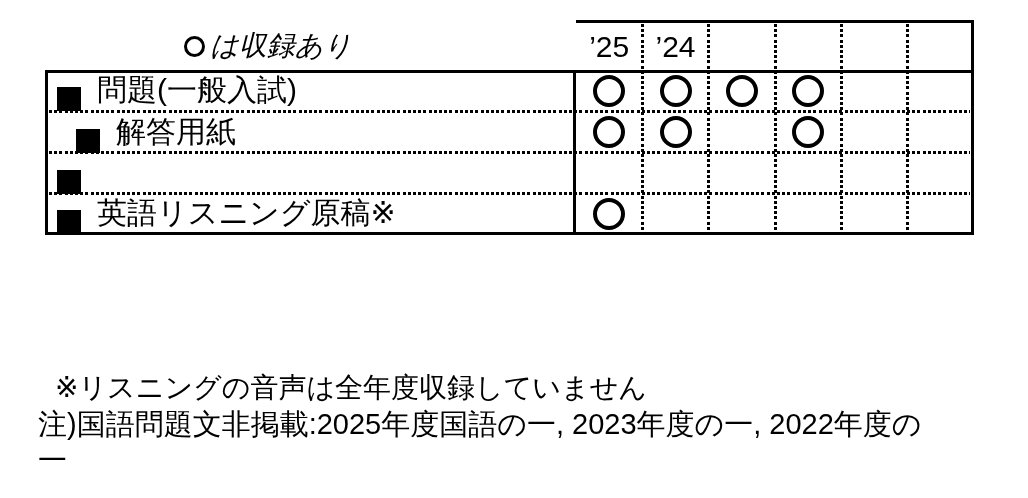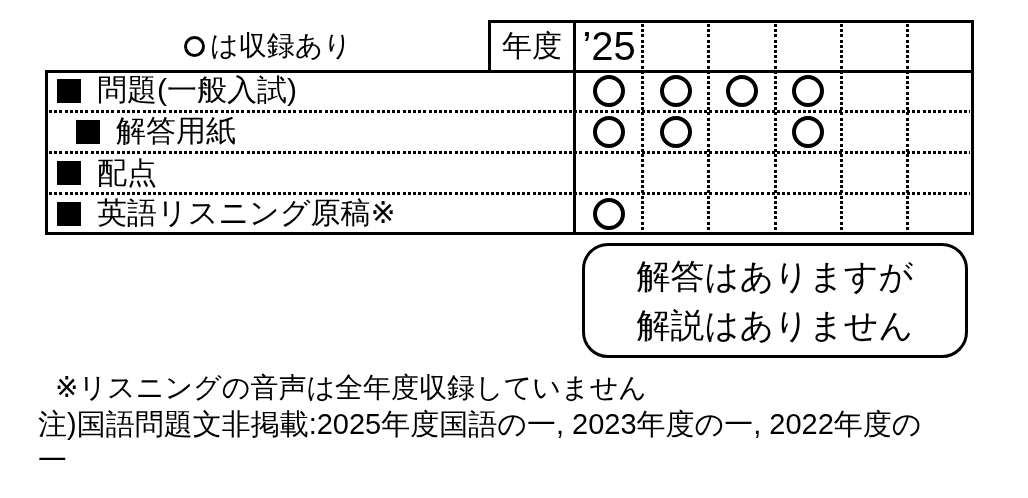--- a/index.html
+++ b/index.html
@@ -6,42 +6,42 @@
   #canvas {
     position:relative; width:1028px; height:498px; background:#ffffff;
     font-family:"Liberation Sans","DejaVu Sans",sans-serif; color:#000;
     overflow:hidden;
   }
   
   .legend { position:absolute; left:184px; top:28px; height:36px;
             display:flex; align-items:center; gap:5px; }
   .legend-circle { width:21px; height:21px; border:3.5px solid #000;
                    border-radius:50%; box-sizing:border-box; flex:0 0 auto; }
-  .legend-text { font-size:28px; line-height:36px; white-space:nowrap; }
+  .legend-text { font-size:28px; line-height:36px; white-space:nowrap;font-style:italic; }
 
   
   .ytable { position:absolute; left:45px; top:20px; width:929px; height:215px; }
   .hdr-year-box { position:absolute; left:443px; top:0; width:88px; height:50px;
                   border-top:3.5px solid #000; border-left:3.5px solid #000; border-right:3.5px solid #000;
                   box-sizing:border-box; display:flex; align-items:center; justify-content:center;
                   font-size:30px; }
   .hdr-years { position:absolute; left:531px; top:0; width:398px; height:50px;
                border-top:3.5px solid #000; border-right:3.5px solid #000;
                box-sizing:border-box; display:flex; }
   .hdr-cell { width:66.333px; display:flex; align-items:center; justify-content:center;
-              font-size:40px; white-space:nowrap; }
+              font-size:30px; white-space:nowrap; }
   .tbody-box { position:absolute; left:0; top:50px; width:929px; height:165px;
                border:3.5px solid #000; box-sizing:border-box; }
   .vsep { position:absolute; left:527.5px; top:50px; width:3.5px; height:165px; background:#000; }
   .vdot { position:absolute; top:4px; width:3px; height:207px;
           background:repeating-linear-gradient(to bottom,#000 0 3px,transparent 3px 5.2px); }
   .hdot { position:absolute; left:4px; width:921px; height:3px;
           background:repeating-linear-gradient(to right,#000 0 3px,transparent 3px 5.2px); }
   .row-label { position:absolute; left:12px; height:41.25px;
-               display:flex; align-items:center; gap:16px; white-space:nowrap; }
+               display:flex; align-items:flex-end; gap:16px; white-space:nowrap; }
   .row-square { width:24px; height:24px; background:#000; flex:0 0 auto; }
   .row-text { font-size:30px; }
   .mark-circle { position:absolute; width:32px; height:32px; border:4px solid #000;
                  border-radius:50%; box-sizing:border-box; }
 
   
   .bubble { position:absolute; left:582px; top:243px; width:386px; height:115px;
             border:3px solid #000; border-radius:26px; box-sizing:border-box;
             display:flex; flex-direction:column; align-items:center; justify-content:center; }
   .bubble-line { font-size:34px; line-height:49px; white-space:nowrap; }
@@ -56,25 +56,23 @@
 <body>
 
 <div id="canvas">
 
   <div class="legend">
     <span class="legend-circle"></span>
     <span class="legend-text">は収録あり</span>
   </div>
 
   <div class="ytable">
-    <div class="hdr-year-box">
-      <span>年度</span>
-    </div>
     <div class="hdr-years">
         <div class="hdr-cell">’25</div>
+        <div class="hdr-cell">’24</div>
         <div class="hdr-cell"></div>
         <div class="hdr-cell"></div>
       </div>
     <div class="tbody-box"></div>
     <div class="vsep"></div>
 
   <div class="vdot" style="left: 595.833px;"></div>
       <div class="vdot" style="left: 662.167px;"></div>
       <div class="vdot" style="left: 728.5px;"></div>
       <div class="vdot" style="left: 794.833px;"></div>
@@ -92,31 +90,26 @@
       <div class="mark-circle" style="left: 747.167px; top: 54.625px;"></div>
       <div class="row-label" style="top: 91.25px; padding-left: 19px;">
         <span class="row-square"></span>
         <span class="row-text">解答用紙</span>
       </div>
       <div class="mark-circle" style="left: 548.167px; top: 95.875px;"></div>
       <div class="mark-circle" style="left: 614.5px; top: 95.875px;"></div>
       <div class="mark-circle" style="left: 747.167px; top: 95.875px;"></div>
       <div class="row-label" style="top: 132.5px;">
         <span class="row-square"></span>
-        <span class="row-text">配点</span>
       </div>
       <div class="row-label" style="top: 173px;">
         <span class="row-square"></span>
         <span class="row-text">英語リスニング原稿※</span>
       </div>
       <div class="mark-circle" style="left: 548.167px; top: 178.375px;"></div>
     </div>
 
-  <div class="bubble">
-    <div class="bubble-line">解答はありますが</div>
-    <div class="bubble-line">解説はありません</div>
-  </div>
 
   <div class="note note-1">※リスニングの音声は全年度収録していません</div>
   <div class="note note-2">注)国語問題文非掲載:2025年度国語の一, 2023年度の一, 2022年度の</div>
   <div class="note note-3">一</div>
 
 </div>
 
 </body></html>

